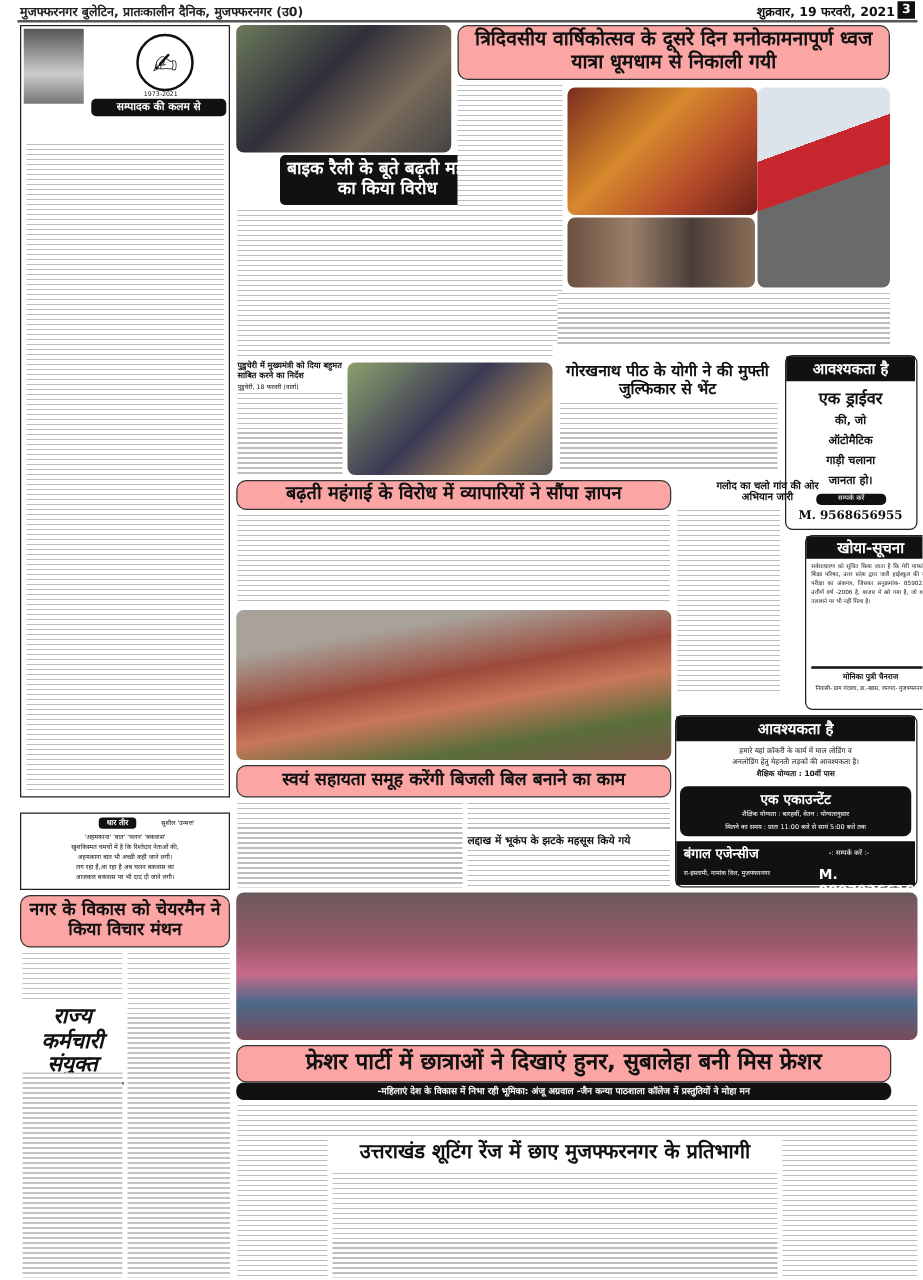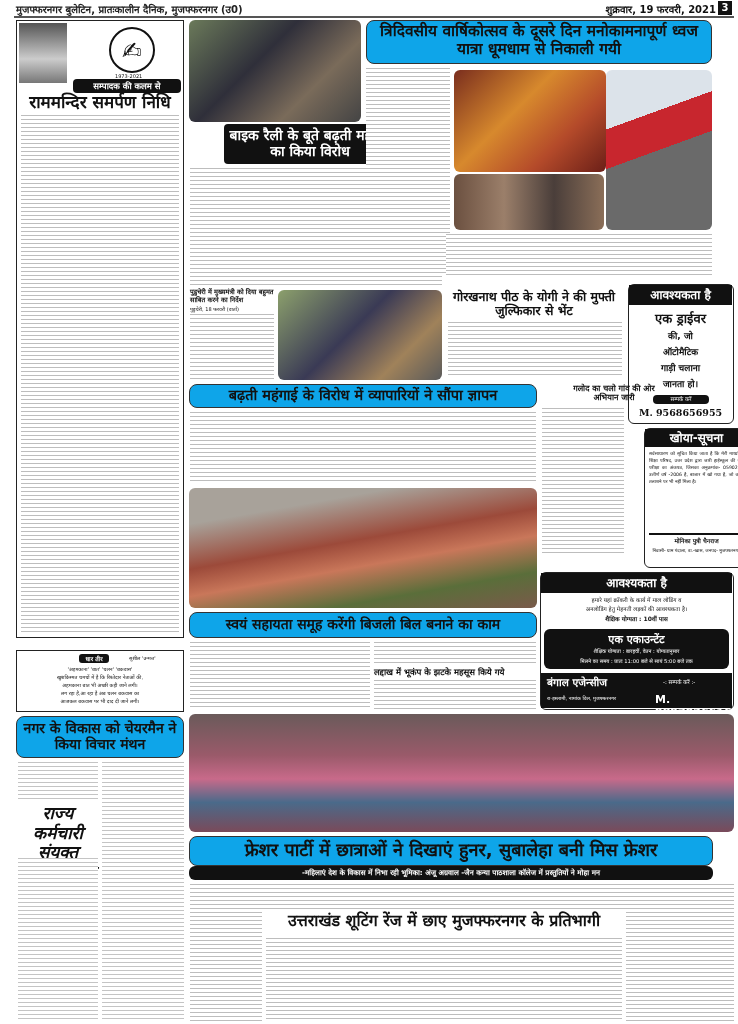--- a/index.html
+++ b/index.html
@@ -6,39 +6,38 @@
   body { width: 738px; height: 1024px; background: #fff; font-family: "DejaVu Sans", sans-serif; color: #111; overflow: hidden; position: relative; }
   .abs { position: absolute; }
   .topbar { left: 14px; top: 0; width: 720px; height: 18px; border-bottom: 2px solid #555; }
   .masthead { left: 16px; top: 2px; font-size: 10px; font-weight: bold; color: #222; font-family: "DejaVu Sans", sans-serif; }
   .dateline { right: 22px; top: 2px; font-size: 10px; font-weight: bold; }
   .pageno { right: 6px; top: 1px; width: 14px; height: 14px; background: #111; color: #fff; font-size: 10px; font-weight: bold; text-align: center; line-height: 14px; }
   .txt { background: repeating-linear-gradient(to bottom, #bdbdbd 0 1px, #fff 1px 4px); }
   .txtcol { background: repeating-linear-gradient(to bottom, #c4c4c4 0 1px, #fff 1px 4px); }
   .photo { border-radius: 6px; overflow: hidden; }
   .hl { font-family: "DejaVu Sans", sans-serif; font-weight: bold; text-align: center; line-height: 1.15; }
-  .pill { border: 1.5px solid #333; border-radius: 8px; background: #0ea5e9; }
+  .pill { border: 1.5px solid #333; border-radius: 8px; background: #fca5a5; }
   .dark { background: #111; color: #fff; }
   .box { border: 1.5px solid #222; border-radius: 6px; }
   .adline { text-align: center; font-weight: bold; }
 </style>
 </head>
 <body>
 
 <div class="abs topbar"></div>
 <div class="abs masthead">मुजफ्फरनगर बुलेटिन, प्रातःकालीन दैनिक, मुजफ्फरनगर (उ0)</div>
 <div class="abs dateline">शुक्रवार, 19 फरवरी, 2021</div>
 <div class="abs pageno">3</div>
 
 <div class="abs box" style="left:16px;top:20px;width:168px;height:618px;border-radius:0;">
   <div class="abs" style="left:2px;top:2px;width:48px;height:60px;background:linear-gradient(#555,#ccc 60%,#777);"></div>
   <div class="abs" style="left:92px;top:6px;width:46px;height:46px;border:2px solid #111;border-radius:50%;text-align:center;line-height:44px;font-size:24px;">✍</div>
   <div class="abs" style="left:98px;top:52px;font-size:5px;">1973-2021</div>
   <div class="abs dark" style="left:56px;top:58px;width:108px;height:14px;border-radius:4px;font-size:8.5px;font-weight:bold;text-align:center;line-height:14px;">सम्पादक की कलम से</div>
-  <div class="abs hl" style="left:2px;top:72px;width:162px;font-size:17px;">राममन्दिर समर्पण निधि</div>
   <div class="abs txt" style="left:4px;top:94px;width:158px;height:520px;"></div>
 </div>
 
 <div class="abs box" style="left:16px;top:650px;width:168px;height:62px;border-radius:0;">
   <div class="abs dark" style="left:62px;top:3px;width:30px;height:9px;font-size:6px;font-weight:bold;text-align:center;line-height:9px;border-radius:3px;">धार तीर</div>
   <div class="abs" style="left:112px;top:4px;font-size:5px;">सुशील 'उन्मत्त'</div>
   <div class="abs" style="left:0;top:15px;width:166px;font-size:5px;text-align:center;">'अहमकाना' 'बात' 'चलन' 'बकवास'</div>
   <div class="abs" style="left:0;top:23px;width:166px;font-size:5px;text-align:center;">खुशकिस्मत चमचों में है कि रिश्तेदार नेताओं की,</div>
   <div class="abs" style="left:0;top:31px;width:166px;font-size:5px;text-align:center;">अहमकाना बात भी अच्छी कही जाने लगी।</div>
   <div class="abs" style="left:0;top:39px;width:166px;font-size:5px;text-align:center;">लग रहा है,आ रहा है अब चलन बकवास का</div>

